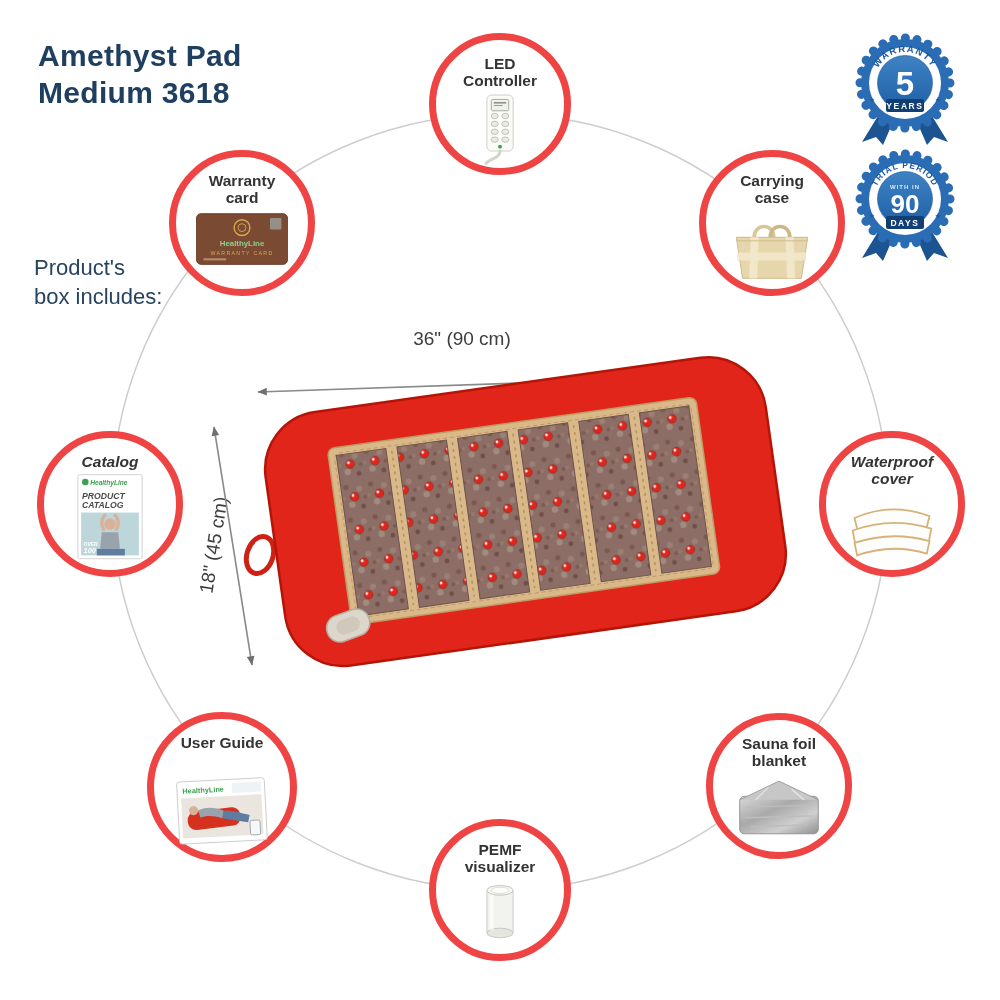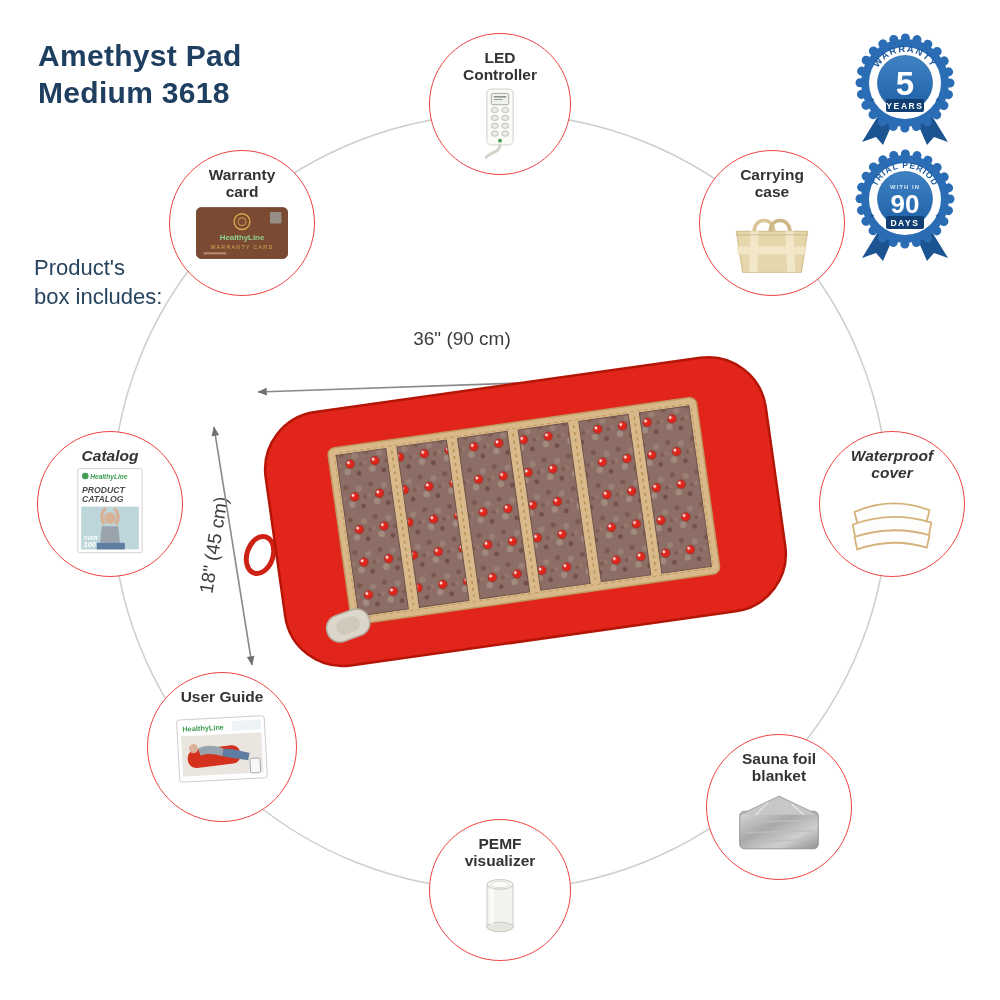--- a/index.html
+++ b/index.html
@@ -12,21 +12,21 @@
   .box-note { position:absolute; left:34px; top:254px; font-size:22px; line-height:1.3;
               color:#27445f; white-space:pre-line; }
 
   .ring { position:absolute; left:0; top:0; }
   .pad-scene { position:absolute; left:140px; top:315px; }
 
   .badge { position:absolute; width:106px; height:118px; }
   .badge.b1 { left:852px; top:30px; }
   .badge.b2 { left:852px; top:146px; }
 
-  .item { position:absolute; background:#fff; border:1px solid #ef4444; border-radius:50%;
+  .item { position:absolute; background:#fff; border:7px solid #ef4444; border-radius:50%;
           display:flex; flex-direction:column; align-items:center; padding-top:15px;
           text-align:center; }
   .item-label { font-size:15.5px; font-weight:700; color:#333; line-height:1.12; width:102px; }
   .item .art { margin-top:3px; flex:0 0 auto; }
 
   svg text { font-family:"Liberation Sans", sans-serif; }
 </style>
 </head>
 <body>
 
@@ -182,21 +182,21 @@
     <div class="item-label">Waterproof cover</div>
     <svg class="art" width="100" height="70" viewBox="0 0 112 78">
       <g stroke="#d5b27a" stroke-width="2" fill="#fdfdfb">
         <path d="M14 30 Q56 12 98 28 L94 44 Q56 30 18 46 Z"></path>
         <path d="M12 44 Q56 28 100 42 L97 58 Q56 44 15 60 Z"></path>
         <path d="M14 58 Q56 44 98 56 L95 70 Q56 58 17 72 Z"></path>
       </g>
     </svg>
   </div>
 
-  <div class="item" style="left:706px; top:734px; width:146px; height:146px;">
+  <div class="item" style="left:706px; top:713px; width:146px; height:146px;">
     <div class="item-label">Sauna foil blanket</div>
     <svg class="art" width="100" height="68" viewBox="0 0 112 76">
       <defs>
         <linearGradient id="foilg" x1="0" y1="0" x2="1" y2="1">
           <stop offset="0" stop-color="#d9d9d9"></stop>
             <stop offset="0.4" stop-color="#a9a9a9"></stop>
           <stop offset="0.7" stop-color="#cfcfcf"></stop>
             <stop offset="1" stop-color="#8f8f8f"></stop>
         </linearGradient>
       </defs>
@@ -213,21 +213,21 @@
       <rect x="13" y="16" width="38" height="62" fill="#f1f1ee" opacity="0.95"></rect>
       <line x1="13" y1="16" x2="13" y2="78" stroke="#b9b9b2"></line>
       <line x1="51" y1="16" x2="51" y2="78" stroke="#b9b9b2"></line>
       <ellipse cx="32" cy="78" rx="19" ry="7" fill="#e6e6e1" stroke="#b9b9b2"></ellipse>
       <ellipse cx="32" cy="16" rx="19" ry="7" fill="#f7f7f4" stroke="#b0b0a8"></ellipse>
       <ellipse cx="32" cy="16" rx="13" ry="4.5" fill="#fdfdfc" stroke="#cfcfc8"></ellipse>
       <rect x="17" y="22" width="6" height="52" fill="#ffffff" opacity="0.6"></rect>
     </svg>
   </div>
 
-  <div class="item" style="left:147px; top:672px; width:150px; height:150px;">
+  <div class="item" style="left:147px; top:712px; width:150px; height:150px;gap:16px;">
     <div class="item-label">User Guide</div>
     <svg class="art" width="106" height="80" viewBox="0 0 116 86">
       <g transform="rotate(-3 58 45)">
         <rect x="10" y="10" width="96" height="68" rx="3" fill="#ffffff" stroke="#c9c9c9"></rect>
         <text x="16" y="23" font-size="8" font-weight="bold" fill="#3f9e52">HealthyLine</text>
         <rect x="70" y="14" width="32" height="11" rx="1" fill="#eef3f6"></rect>
         <rect x="14" y="28" width="88" height="44" fill="#eae6df"></rect>
         <rect x="20" y="42" width="58" height="20" rx="9" fill="#d5311f" transform="rotate(-4 49 52)"></rect>
         <circle cx="27" cy="42" r="5" fill="#d8b197"></circle>
         <path d="M32 42 C42 38 52 40 60 44 L58 52 C48 48 40 48 34 50 Z" fill="#97a4ae"></path>

